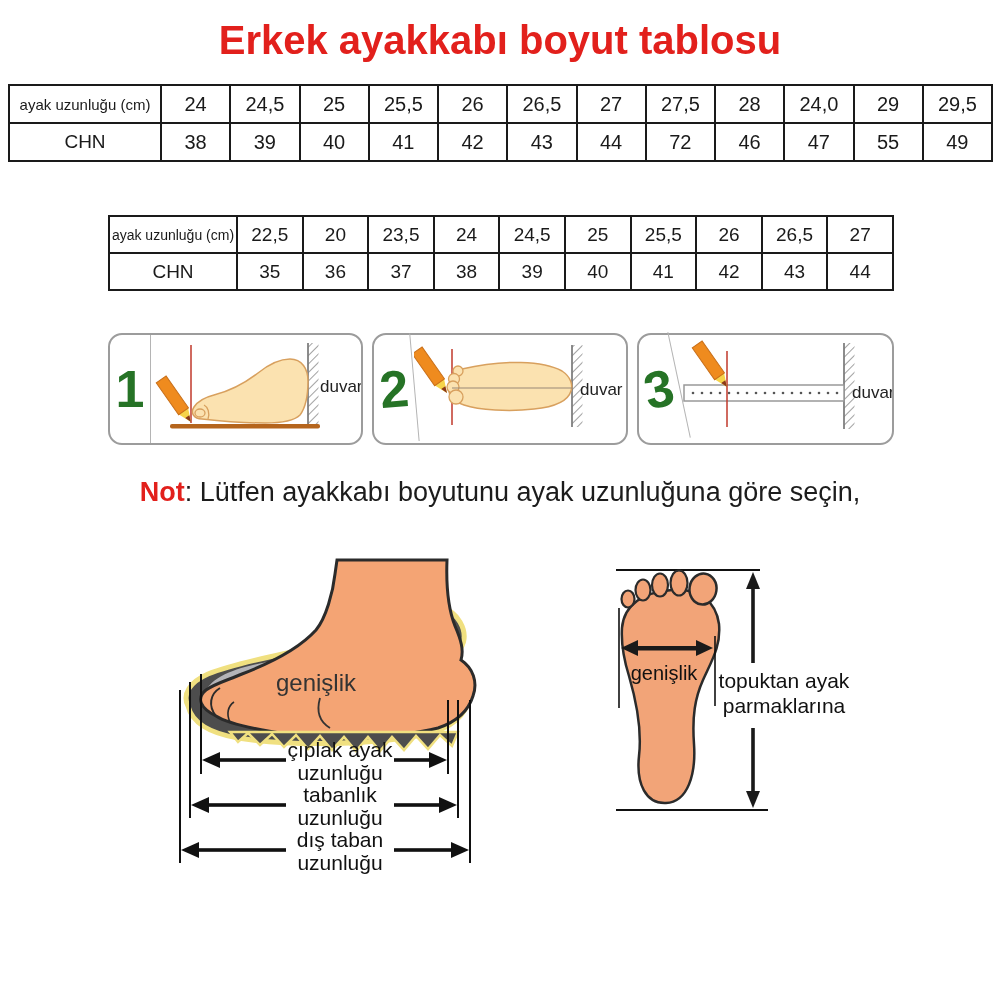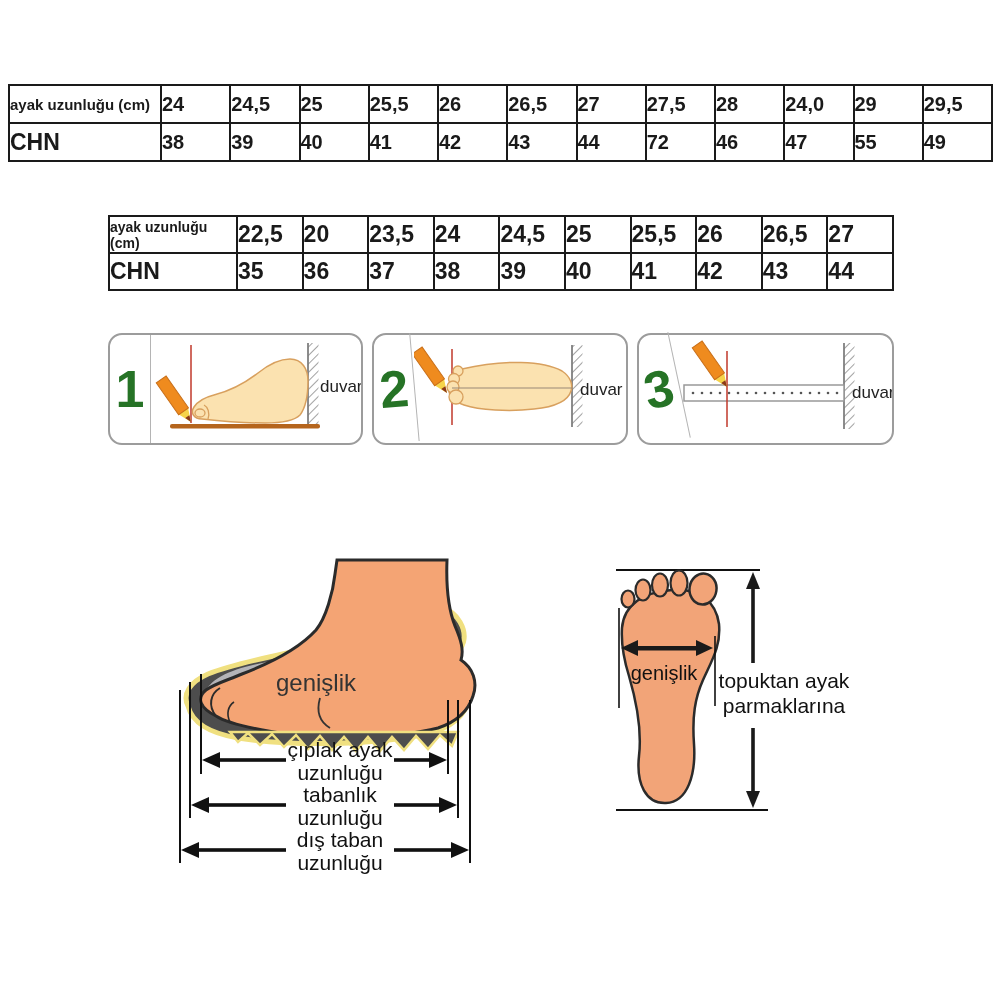--- a/index.html
+++ b/index.html
@@ -4,33 +4,33 @@
 <style>
   html,body{margin:0;padding:0;background:#fff;}
   .page{position:relative;width:1000px;height:1000px;background:#ffffff;overflow:hidden;
         font-family:"Liberation Sans",sans-serif;}
   .title{position:absolute;left:0;width:100%;text-align:center;color:#e2201c;
          font-weight:bold;letter-spacing:0px;}
   .title-men{top:18px;font-size:40px;}
   .title-women{top:166px;font-size:38px;}
 
   table.size-table{position:absolute;border-collapse:collapse;table-layout:fixed;background:#fff;}
-  table.size-table th,table.size-table td{border:2px solid #1a1a1a;text-align:left;
-        vertical-align:middle;color:#1a1a1a;font-weight:bold;padding:0;}
+  table.size-table th,table.size-table td{border:2px solid #1a1a1a;text-align:center;
+        vertical-align:middle;color:#1a1a1a;font-weight:normal;padding:0;}
   table.men-table{left:8px;top:84px;width:985px;}
   table.men-table tr{height:38px;}
   table.men-table col.label-col{width:152px;}
   table.women-table{left:108px;top:215px;width:786px;}
   table.women-table tr{height:37px;}
   table.women-table col.label-col{width:128px;}
   .hdr-label{font-size:15px;}
   .women-table .hdr-label{font-size:14px;}
-  .chn-label{font-size:23px;}
+  .chn-label{font-size:19px;}
   td.val{font-size:20px;}
-  .women-table td.val{font-size:23px;}
+  .women-table td.val{font-size:19px;}
 
   .step-box{position:absolute;top:333px;height:112px;border:2px solid #9c9c9c;
             border-radius:14px;background:#fff;box-sizing:border-box;}
   .step-box-1{left:108px;width:255px;}
   .step-box-2{left:372px;width:256px;}
   .step-box-3{left:637px;width:257px;}
   .step-num{position:absolute;left:0;top:0;bottom:0;width:40px;display:flex;
             align-items:center;justify-content:center;border-right:1px solid #b4b4b4;
             color:#267326;font-size:52px;font-weight:bold;}
   .step-num.n2{transform:rotate(-5deg);}
@@ -48,20 +48,21 @@
   .note .note-label{color:#e2201c;font-weight:bold;}
 
   .left-diagram{position:absolute;left:168px;top:556px;}
   .right-diagram{position:absolute;left:600px;top:556px;}
 </style>
 </head>
 <body>
 
 <div class="page">
 
+  <div class="title title-men">Erkek ayakkabı boyut tablosu</div>
 
   <table class="size-table men-table">
     <colgroup>
         <col class="label-col">
         <col span="12">
       </colgroup>
     <tbody>
       <tr>
         <th class="hdr-label">ayak uzunluğu (cm)</th>
         <td class="val">24</td>
@@ -214,20 +215,21 @@
       <g transform="translate(48,52) rotate(-35)">
         <polygon points="0,0 -6,-14 6,-14" fill="#f6d44a"></polygon>
         <polygon points="0,0 -2.5,-6.5 2.5,-6.5" fill="#8b3a1a"></polygon>
         <rect x="-6" y="-52" width="12" height="39" fill="#ef8b1e" stroke="#c9701a" stroke-width="1"></rect>
       </g>
       <text class="duvar" x="173" y="63">duvar</text>
     </svg>
   </div>
 
   <div class="note">
+    <div><span class="note-label">Not</span><span>: </span><span>Lütfen ayakkabı boyutunu ayak uzunluğuna göre seçin,</span></div>
   </div>
 
   <svg class="left-diagram" width="352" height="330" viewBox="0 0 352 330">
 
     <path d="M 20 150 C 14 138 22 126 40 118 C 70 106 110 100 140 92 C 180 80 220 62 248 52 C 266 46 284 52 292 66 C 300 80 296 94 284 98 C 298 108 306 124 302 140 C 298 160 284 172 258 178 C 200 190 120 190 70 182 C 40 177 24 166 20 150 Z" fill="#4d4d4d" stroke="#f0e080" stroke-width="5"></path>
     <path d="M 36 140 C 40 122 66 112 100 106 C 140 98 170 96 196 102 C 220 107 232 118 230 132 C 200 144 150 150 110 150 C 80 150 50 148 36 140 Z" fill="#b4b4b8"></path>
 
     <path d="M 169 4 L 279 4 C 278 30 280 52 287 70 C 293 84 296 94 293 104 C 305 112 310 126 305 140 C 300 156 288 166 270 172 C 230 182 160 184 120 178 C 85 173 60 168 48 160 C 32 152 28 142 38 134 C 46 128 60 124 74 118 C 100 108 130 94 148 74 C 158 62 165 36 167 18 Z" fill="#f4a474" stroke="#2b2b2b" stroke-width="3"></path>
     <path d="M 48 160 C 40 150 42 138 52 132" fill="none" stroke="#2b2b2b" stroke-width="2"></path>
     <path d="M 62 166 C 58 158 60 150 66 146" fill="none" stroke="#2b2b2b" stroke-width="1.6"></path>

